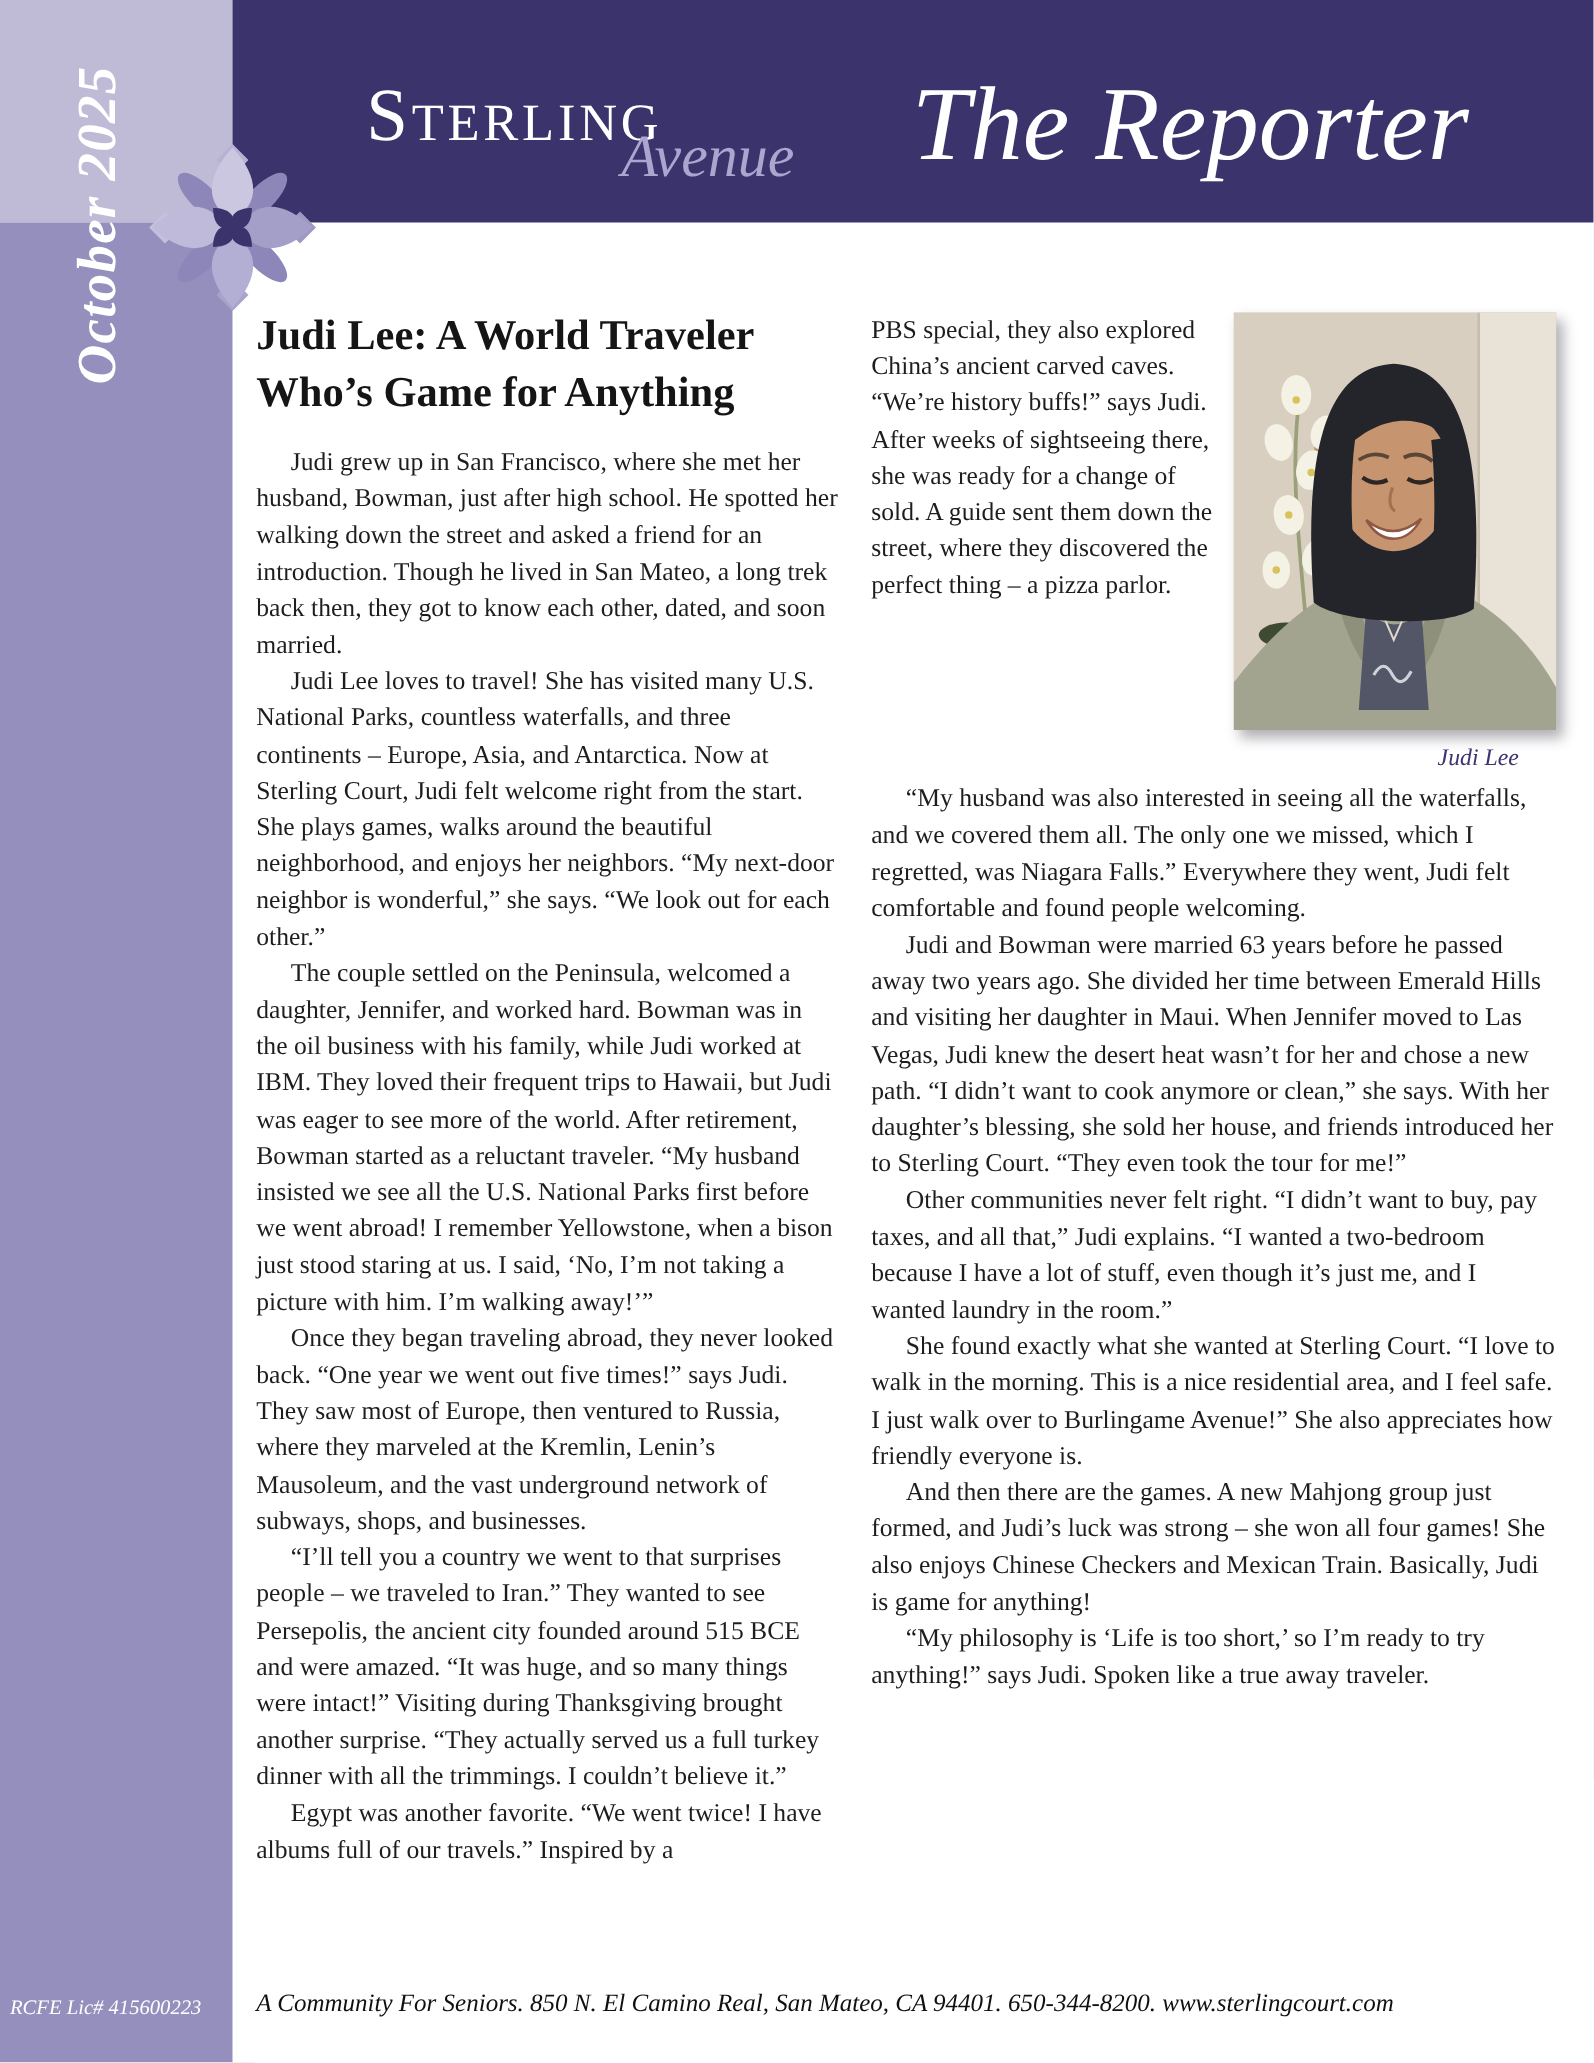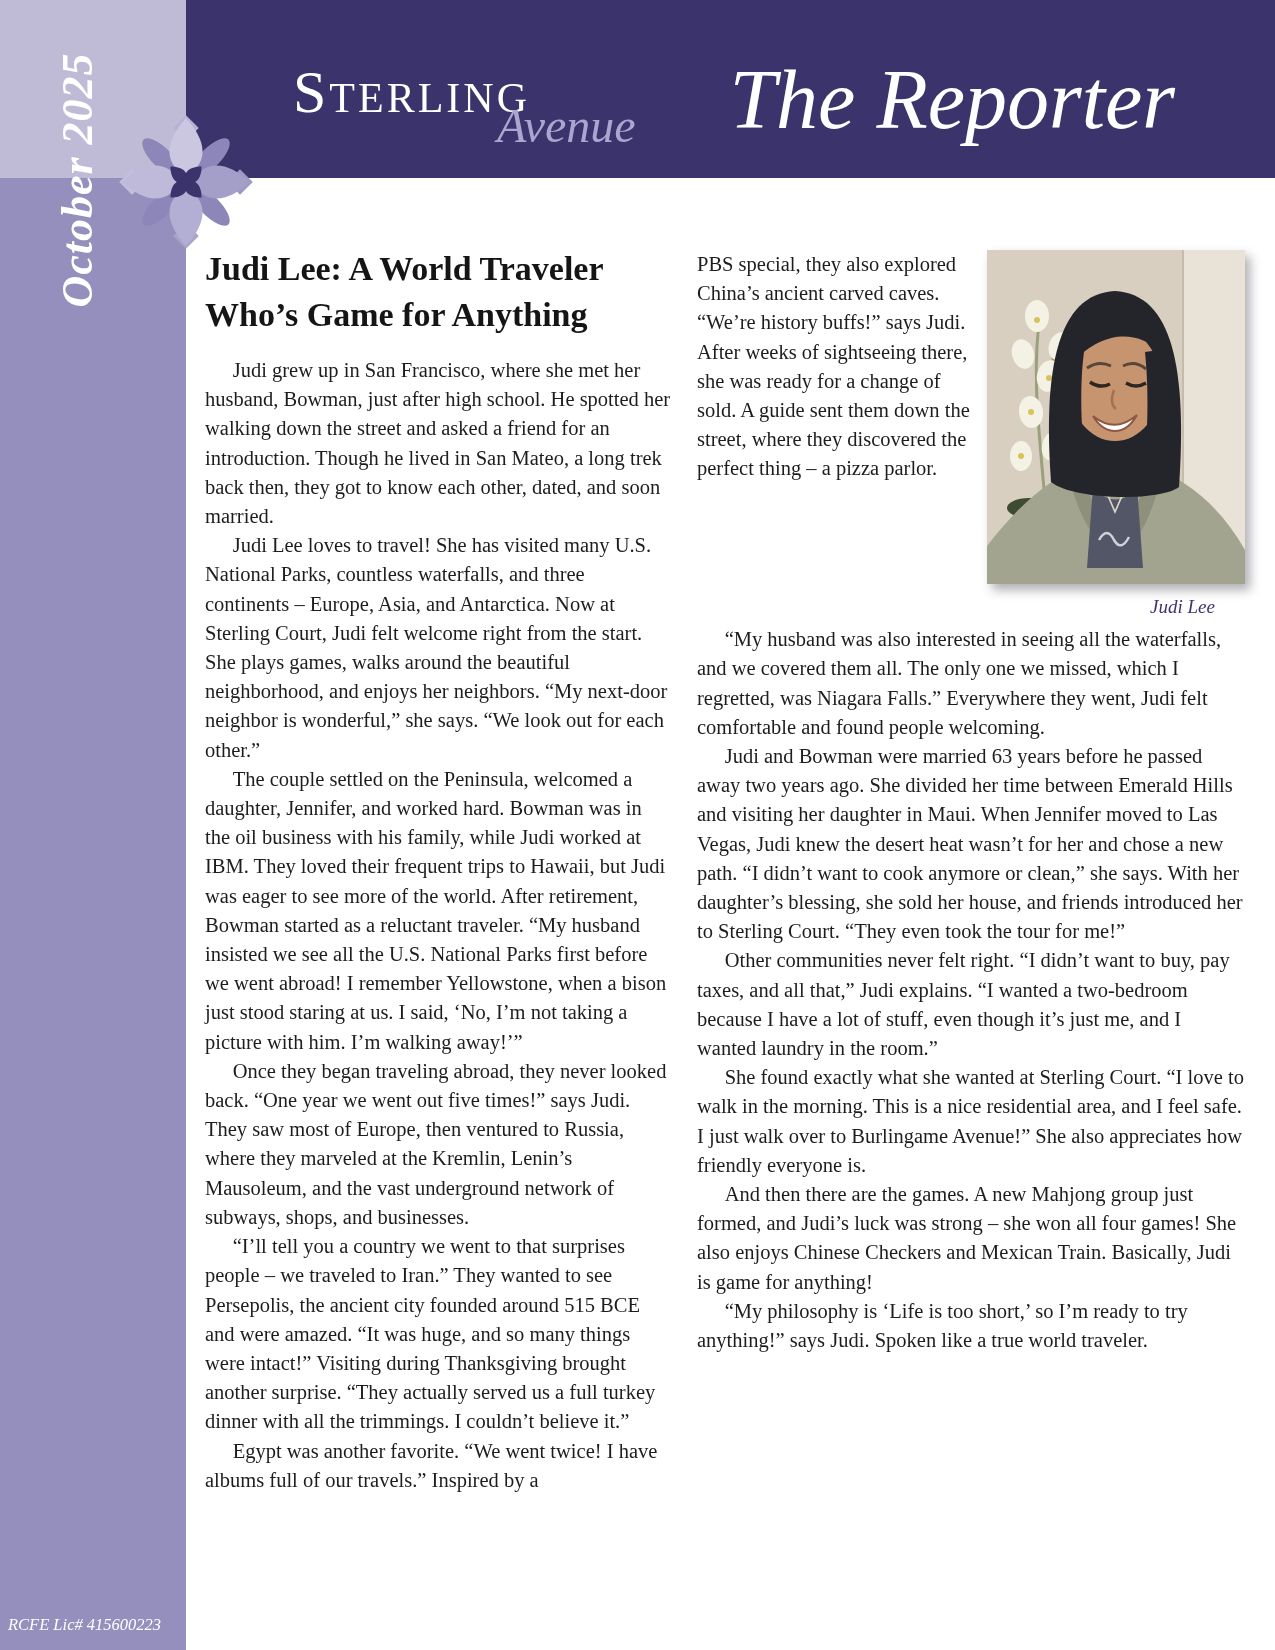--- a/index.html
+++ b/index.html
@@ -12,21 +12,21 @@
   .sidebar-top{position:absolute;left:0;top:0;width:186px;height:178px;background:#bfbbd7;}
   .sidebar-main{position:absolute;left:0;top:178px;width:186px;height:1472px;background:#948fbd;}
   .month{
     position:absolute;left:-82px;top:150px;width:320px;height:60px;
     transform:rotate(-90deg);transform-origin:center;
     font-style:italic;font-weight:700;font-size:44px;line-height:60px;
     color:#ffffff;text-align:center;letter-spacing:1px;white-space:nowrap;
   }
   .license{
     position:absolute;left:8px;top:1596px;width:174px;
-    font-style:italic;font-size:16.5px;color:#ffffff;white-space:nowrap;margin-top:19px;
+    font-style:italic;font-size:16.5px;color:#ffffff;white-space:nowrap;
   }
   
   .masthead{position:absolute;left:186px;top:0;width:1089px;height:178px;background:#3a336c;}
   .logo-sterling{
     position:absolute;left:293px;top:62px;
     font-variant:small-caps;font-size:60px;line-height:1;letter-spacing:3px;
     color:#ffffff;white-space:nowrap;
   }
   .logo-court{
     position:absolute;left:497px;top:102px;
@@ -183,18 +183,19 @@
       </svg>
       <figcaption class="photo-caption">Judi Lee</figcaption>
     </figure>
 
     <p class="no-indent">PBS special, they also explored China’s ancient carved caves. “We’re history buffs!” says Judi. After weeks of sightseeing there, she was ready for a change of sold. A guide sent them down the street, where they discovered the perfect thing – a pizza parlor.</p>
     <p class="below-photo">“My husband was also interested in seeing all the waterfalls, and we covered them all. The only one we missed, which I regretted, was Niagara Falls.” Everywhere they went, Judi felt comfortable and found people welcoming.</p>
     <p>Judi and Bowman were married 63 years before he passed away two years ago. She divided her time between Emerald Hills and visiting her daughter in Maui. When Jennifer moved to Las Vegas, Judi knew the desert heat wasn’t for her and chose a new path. “I didn’t want to cook anymore or clean,” she says. With her daughter’s blessing, she sold her house, and friends introduced her to Sterling Court. “They even took the tour for me!”</p>
     <p>Other communities never felt right. “I didn’t want to buy, pay taxes, and all that,” Judi explains. “I wanted a two-bedroom because I have a lot of stuff, even though it’s just me, and I wanted laundry in the room.”</p>
     <p>She found exactly what she wanted at Sterling Court. “I love to walk in the morning. This is a nice residential area, and I feel safe. I just walk over to Burlingame Avenue!” She also appreciates how friendly everyone is.</p>
     <p>And then there are the games. A new Mahjong group just formed, and Judi’s luck was strong – she won all four games! She also enjoys Chinese Checkers and Mexican Train. Basically, Judi is game for anything!</p>
-    <p>“My philosophy is ‘Life is too short,’ so I’m ready to try anything!” says Judi. Spoken like a true world traveler.</p>
+    <p>“My philosophy is ‘Life is too short,’ so I’m ready to try anything!” says Judi. Spoken like a true away traveler.</p>
   </div>
 
   <div class="license">RCFE Lic# 415600223</div>
+  <div class="footer-main">A Community For Seniors. 850 N. El Camino Real, San Mateo, CA 94401. 650-344-8200. www.sterlingcourt.com</div>
 
 </div>
 
 </body></html>

